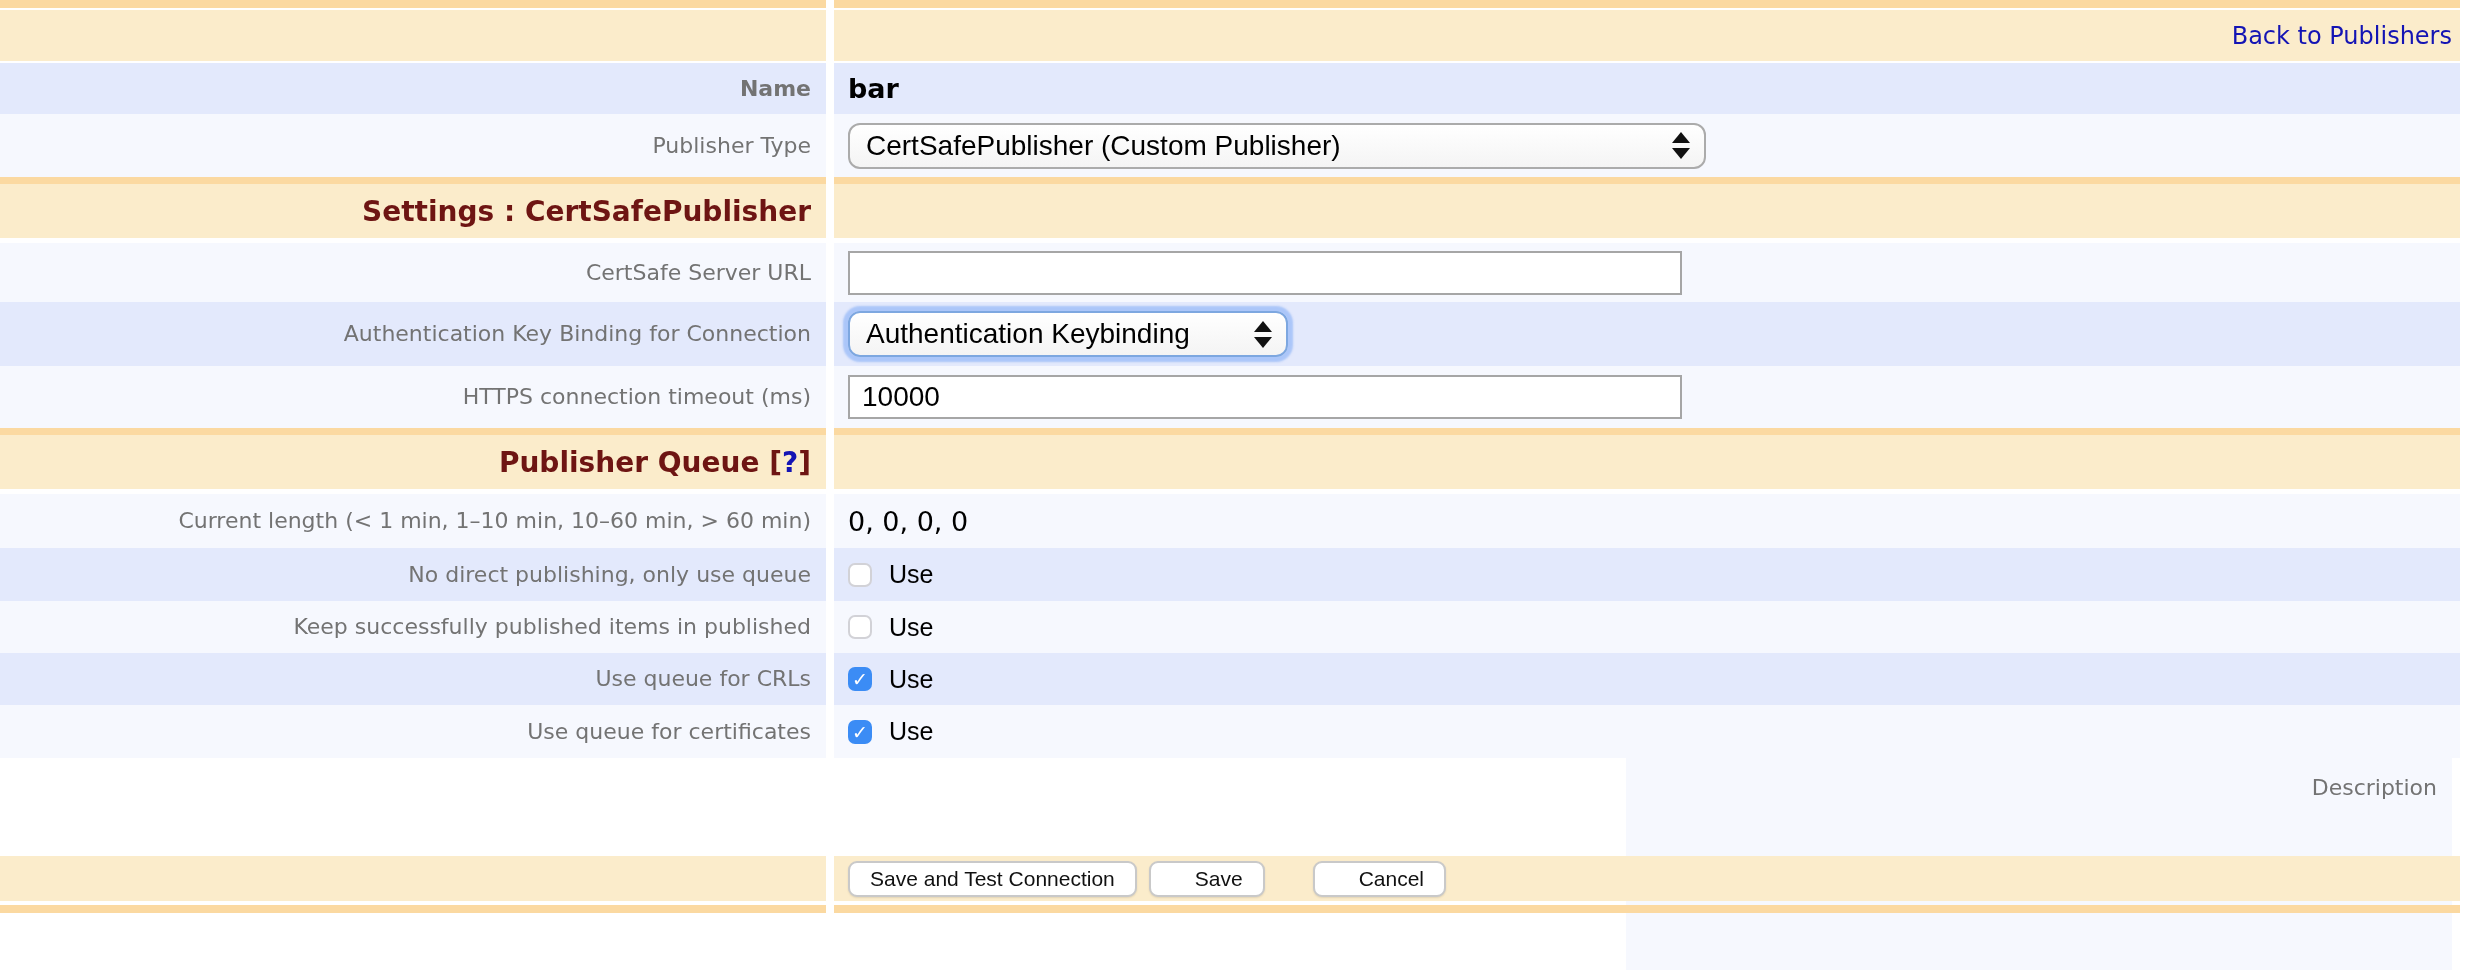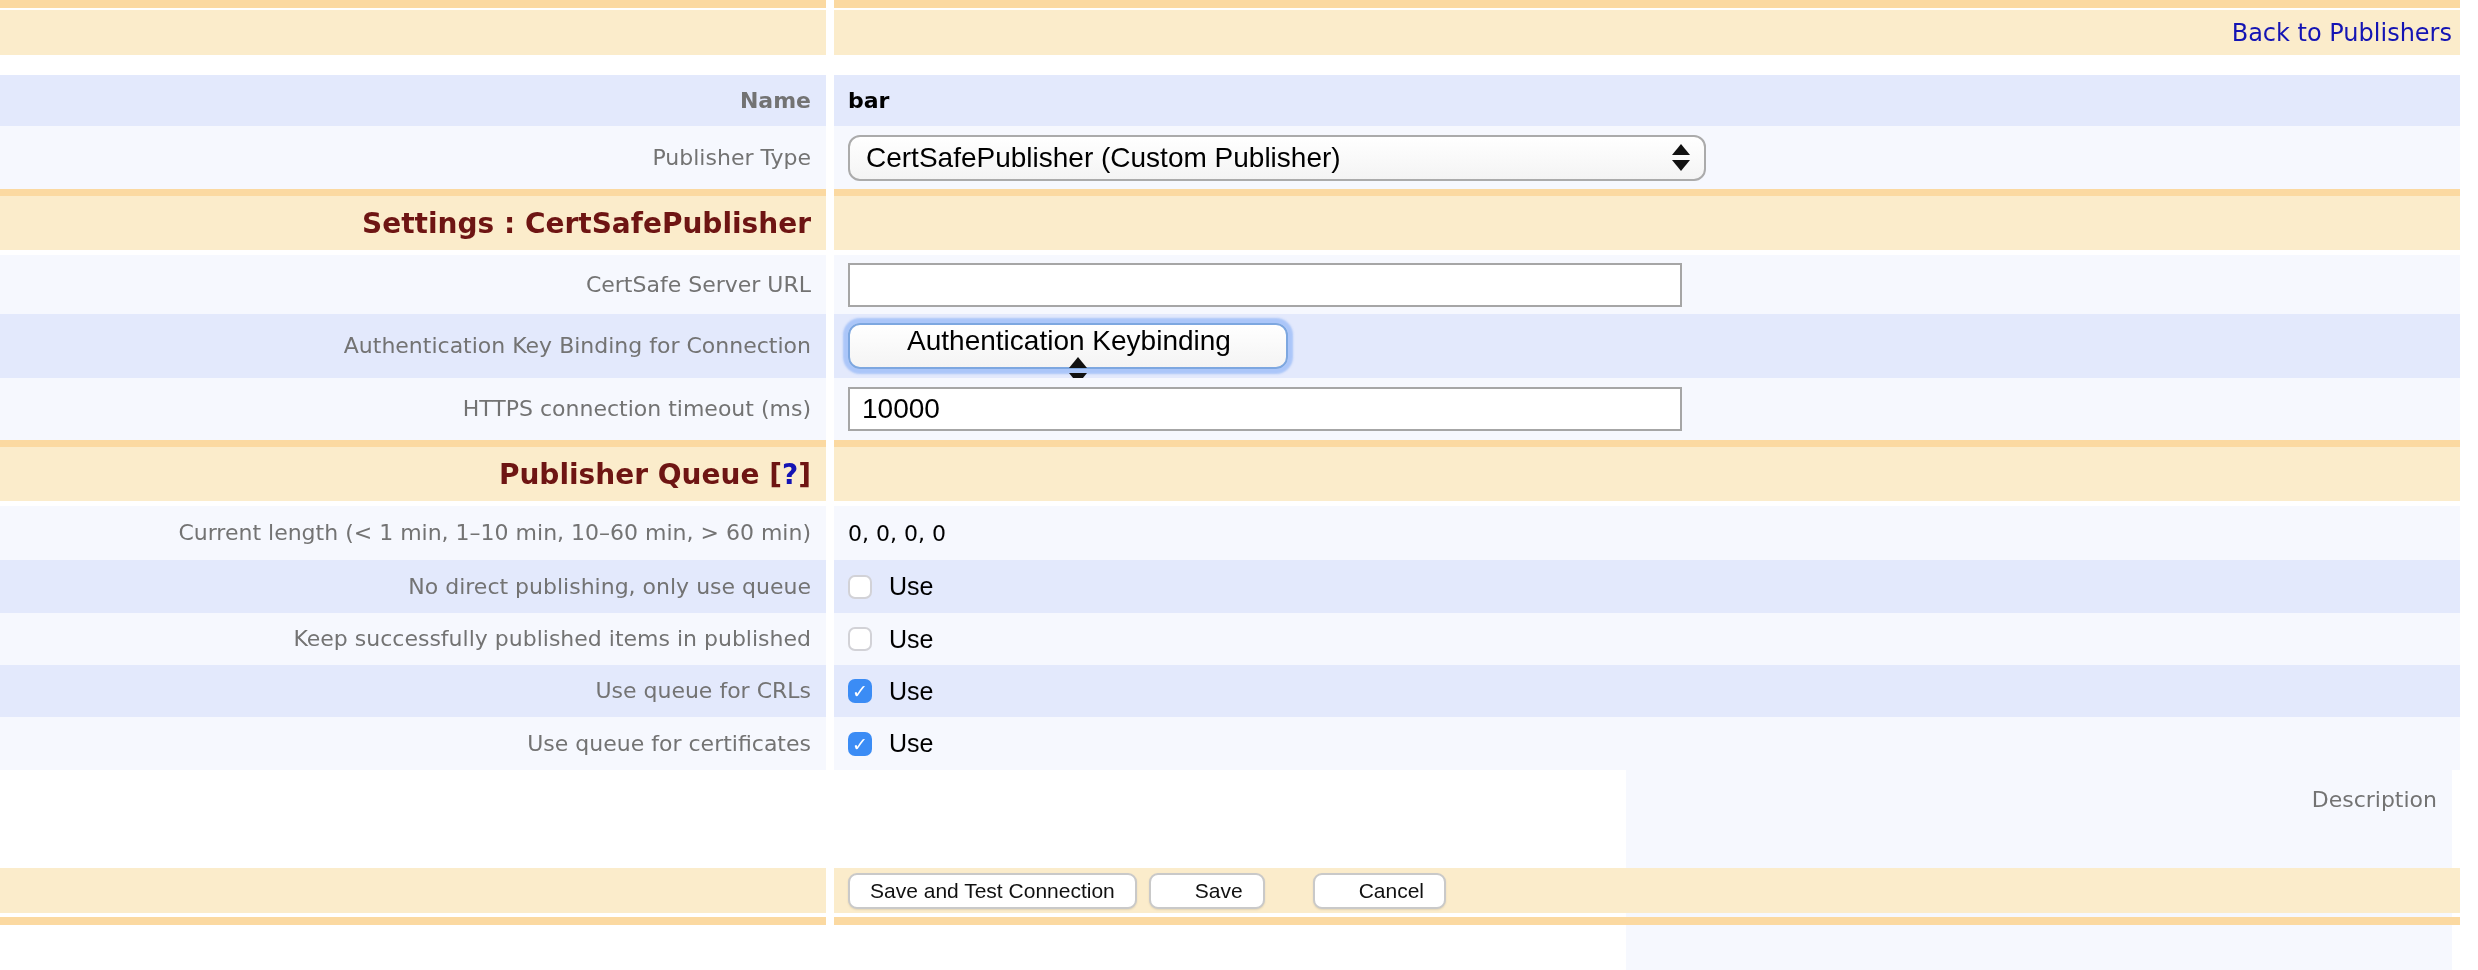--- a/index.html
+++ b/index.html
@@ -18,21 +18,21 @@
   }
   
   .bg-tan .cell-l,.bg-tan .cell-r{background:#fbeccb;}
   .bg-lav .cell-l,.bg-lav .cell-r{background:#e3e9fc;}
   .bg-lite .cell-l,.bg-lite .cell-r{background:#f6f8fe;}
   .bg-strip .cell-l,.bg-strip .cell-r{background:#fbd9a1;}
 
   .strip{height:8px;}
   .strip.gap-b{margin-bottom:2px;}
 
-  .row-back{height:45px;margin-bottom:20px;}
+  .row-back{height:51px;margin-bottom:2px;}
   .row-back .cell-r{justify-content:flex-end;padding-right:8px;}
   .back-link{color:#1414b4;font-size:24px;text-decoration:none;font-family:"DejaVu Sans",sans-serif;}
 
   .row-name{height:51px;}
   .row-pubtype{height:63px;}
   .row-url{height:59px;}
   .row-auth{height:64px;}
   .row-timeout{height:62px;}
   .row-curlen{height:54px;}
   .row-check{height:53px;}
@@ -43,39 +43,38 @@
   .row-buttons{height:45px;margin-bottom:4px;}
 
   .row-header{height:66px;}
   .row-header .cell-l,.row-header .cell-r{
     background:#fbeccb;border-top:7px solid #fbd9a1;border-bottom:5px solid #ffffff;
   }
   .row-header.short{height:63px;}
 
   .label{font-size:22px;color:#737373;text-align:right;line-height:1.25;}
   .label.bold{font-weight:bold;}
-  .value{font-size:22px;color:#000;}
+  .value{font-size:27px;color:#000;}
   .value.bold{font-weight:bold;}
   .section-title{font-size:28px;font-weight:bold;color:#6e1513;text-align:right;}
   .help-red{color:#6e1513;}
   .help-link{color:#1414b4;text-decoration:none;font-weight:bold;font-size:28px;}
 
   
   .mac-select{
     height:46px;background:linear-gradient(#ffffff,#f4f4f4);
     border:2px solid #ababab;border-radius:12px;
     display:flex;align-items:center;box-sizing:border-box;
     font-family:"Liberation Sans",sans-serif;font-size:28px;color:#000;
     padding:0 14px 0 16px;justify-content:space-between;cursor:default;
   }
   .sel-pubtype{width:858px;}
   .sel-auth{
     width:440px;border-color:#7da7e0;
     box-shadow:0 0 2px 5px rgba(125,170,245,0.55);
-    flex-direction:column;
   }
   .updown{display:flex;flex-direction:column;align-items:center;margin-left:18px;}
   .updown .tri-up{width:0;height:0;border-left:9px solid transparent;border-right:9px solid transparent;border-bottom:11px solid #111;margin-bottom:5px;}
   .updown .tri-down{width:0;height:0;border-left:9px solid transparent;border-right:9px solid transparent;border-top:11px solid #111;}
 
   
   .txt{
     width:834px;height:44px;border:2px solid #a6a6a6;background:#fff;box-sizing:border-box;
     font-family:"Liberation Sans",sans-serif;font-size:28px;color:#000;padding:0 12px;outline:none;
   }

